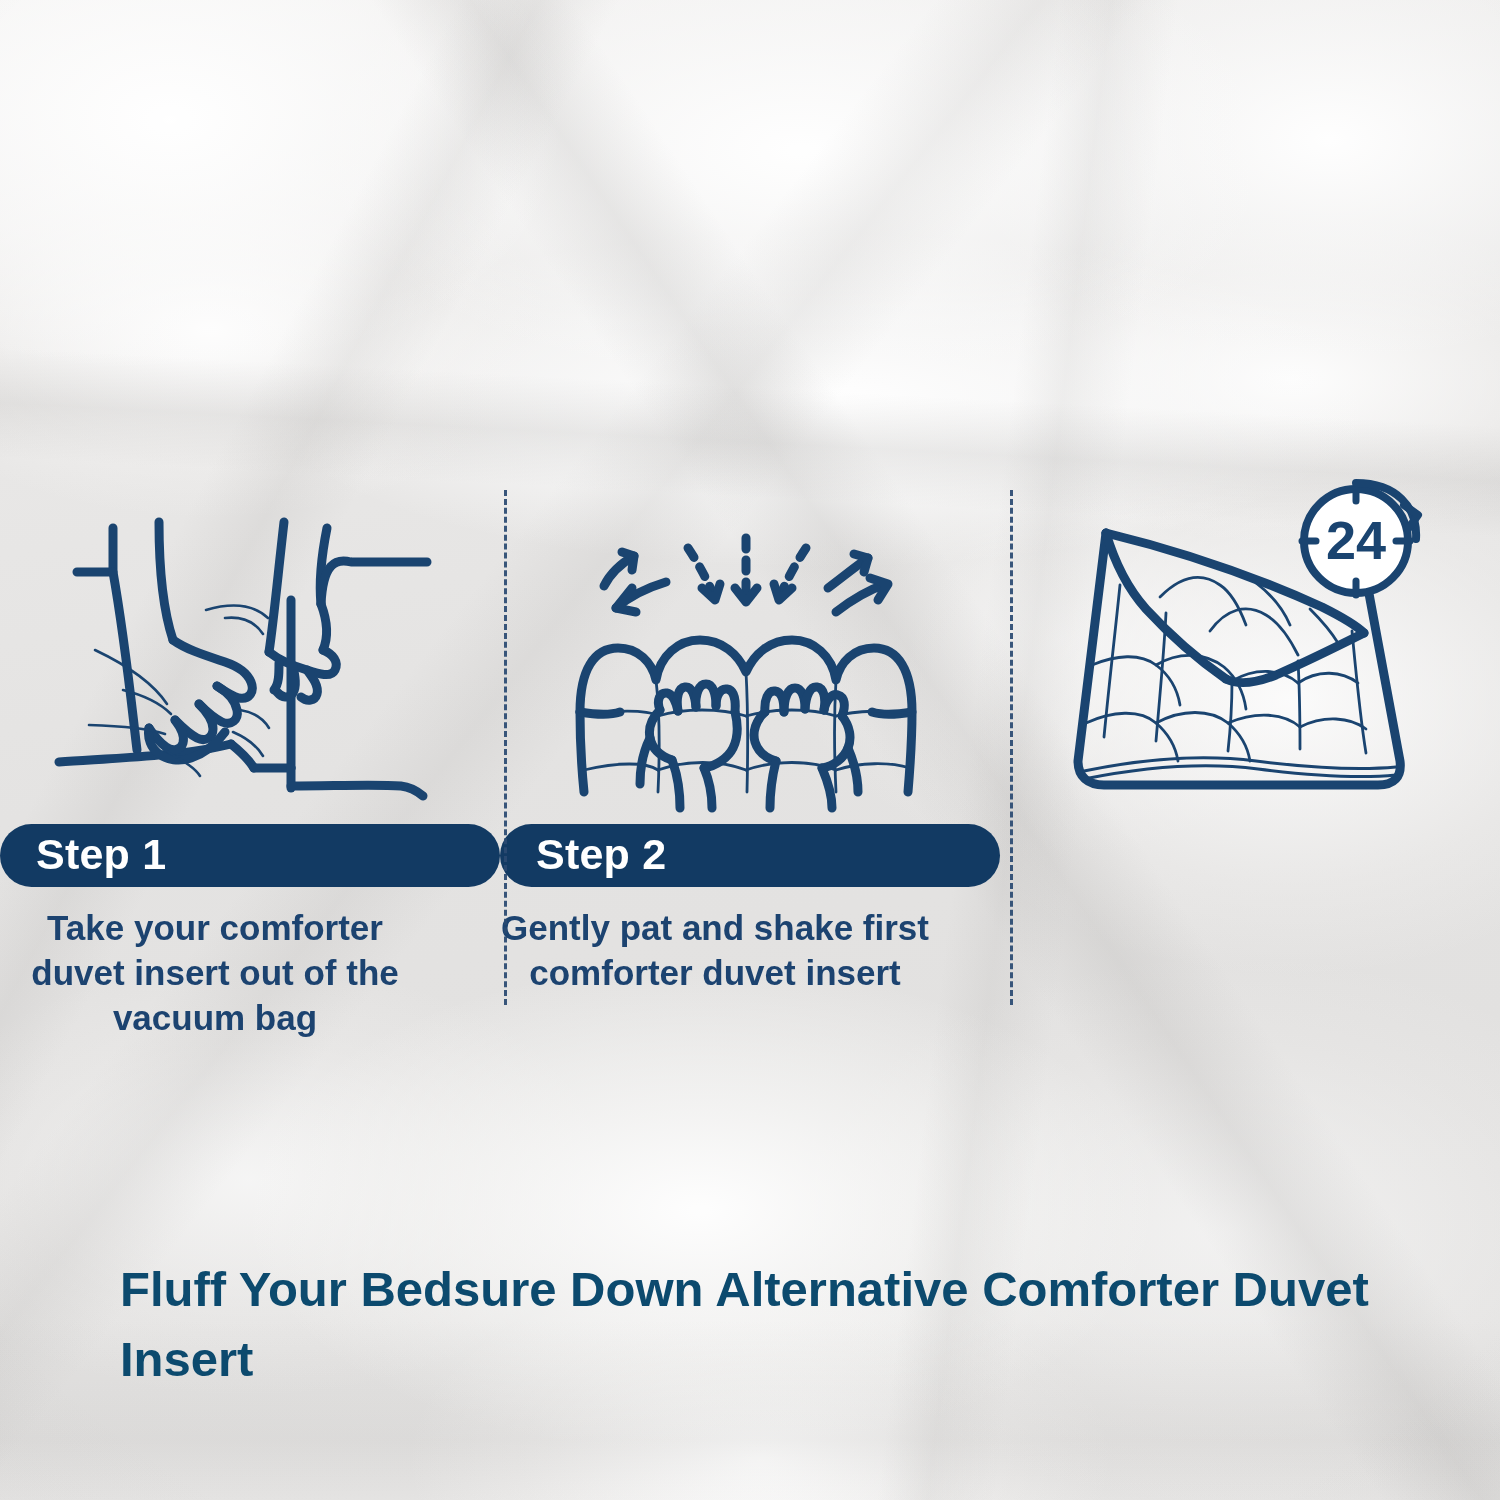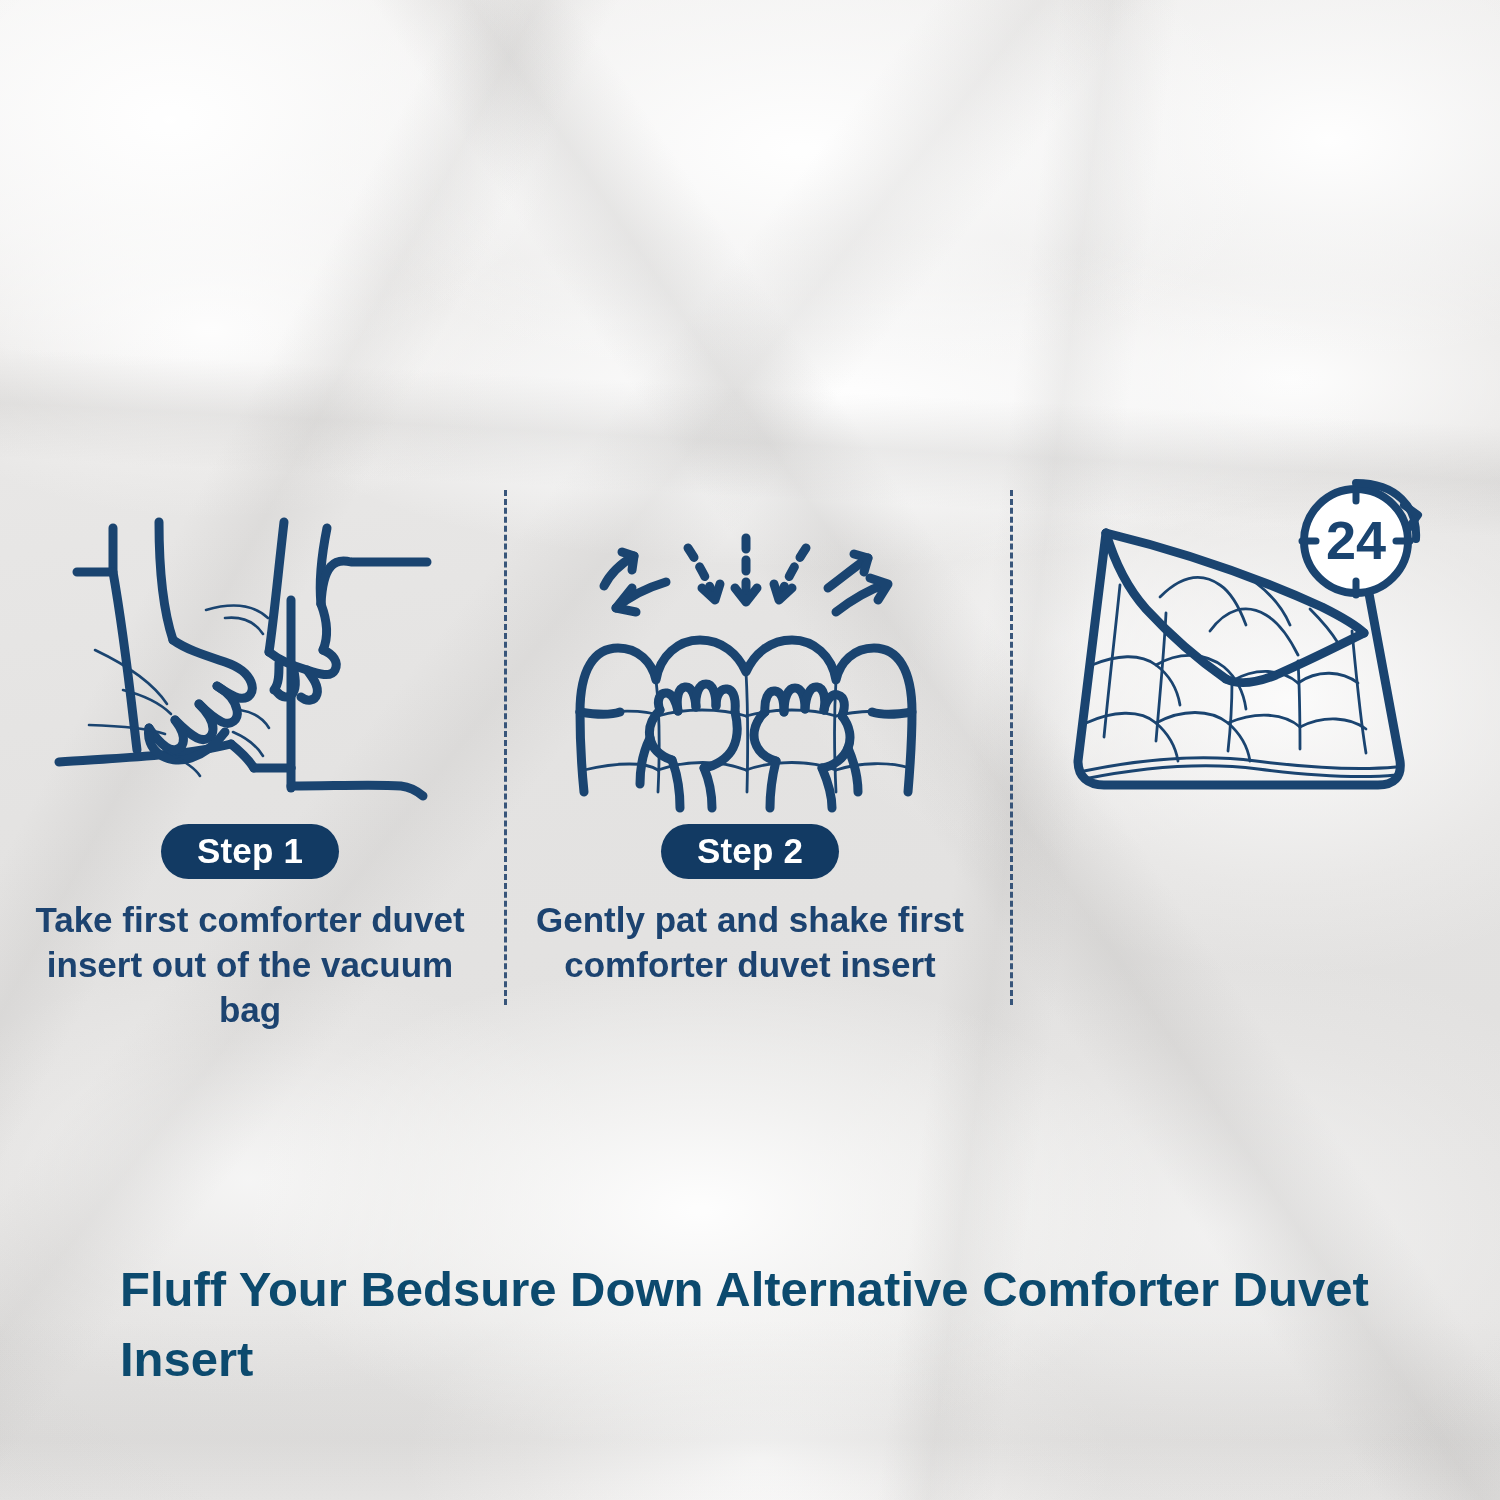--- a/index.html
+++ b/index.html
@@ -63,33 +63,33 @@
   
   .content{ position:absolute; inset:0; z-index:5; }
 
   
   .steps{
     position:absolute; left:0; top:470px; width:1500px; height:620px;
     display:flex;
   }
   .step-col{
     flex:1 1 0; position:relative;
-    display:flex; flex-direction:column; align-items:center;
+    display:flex; flex-direction:column; 
   }
   .art{
     height:340px; width:100%;
     display:flex; align-items:flex-end; justify-content:center;
   }
   .art svg{ display:block; overflow:visible; }
 
   .badge{
     margin-top:14px;
     background:#123A63;
     color:#FFFFFF;
-    font-size:35px; font-weight:bold;
+    font-size:43px; font-weight:bold;
     letter-spacing:.2px;
     padding:9px 36px 11px;
     border-radius:40px;
     line-height:1;
     white-space:nowrap;
   }
   .caption{
     margin-top:19px;
     color:#1C4370;
     font-size:35px;
@@ -179,21 +179,21 @@
           </g>
 
           <path d="M176 244 C186 252 194 260 199 268"></path>
           <path d="M199 268 C214 268 232 268 236 268"></path>
           <path d="M236 268 L236 100"></path>
           <path d="M236 286 C278 286 320 284 346 286 C356 287 362 291 368 296"></path>
           <path d="M236 268 L236 288"></path>
         </svg>
       </div>
       <div class="badge">Step 1</div>
-      <div class="caption">Take first comforter duvet insert out of the vacuum bag</div>
+      <div class="caption">Take your comforter duvet insert out of the vacuum bag</div>
     </div>
 
     <div class="step-col">
       <div class="art">
         <svg width="380" height="310" viewBox="0 0 380 310" fill="none" stroke="#1A4470" stroke-width="9" stroke-linecap="round" stroke-linejoin="round">
 
           <g>
             <path d="M74 56 C60 64 50 74 44 86"></path>
             <path d="M62 52 L74 56 L72 70"></path>
           </g>

